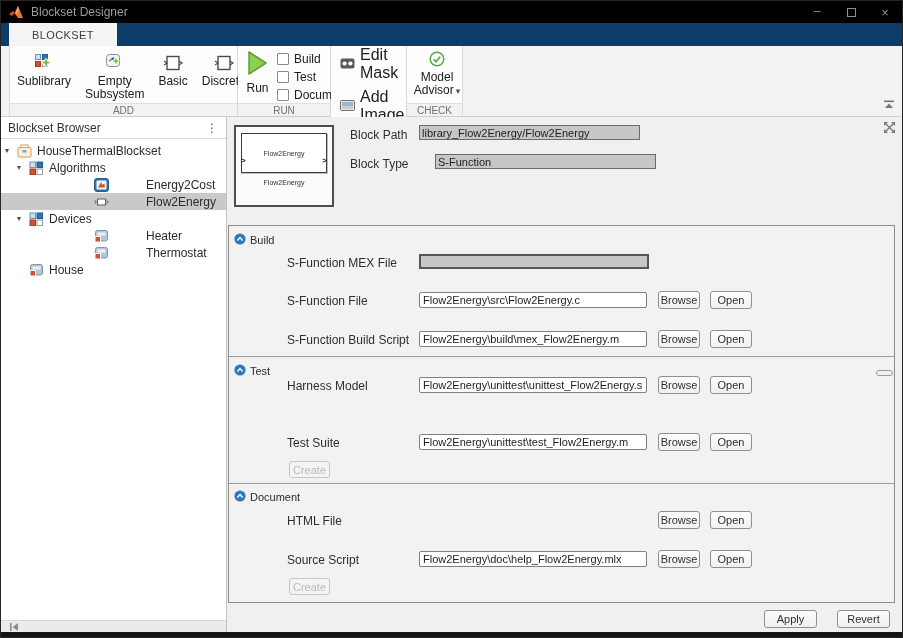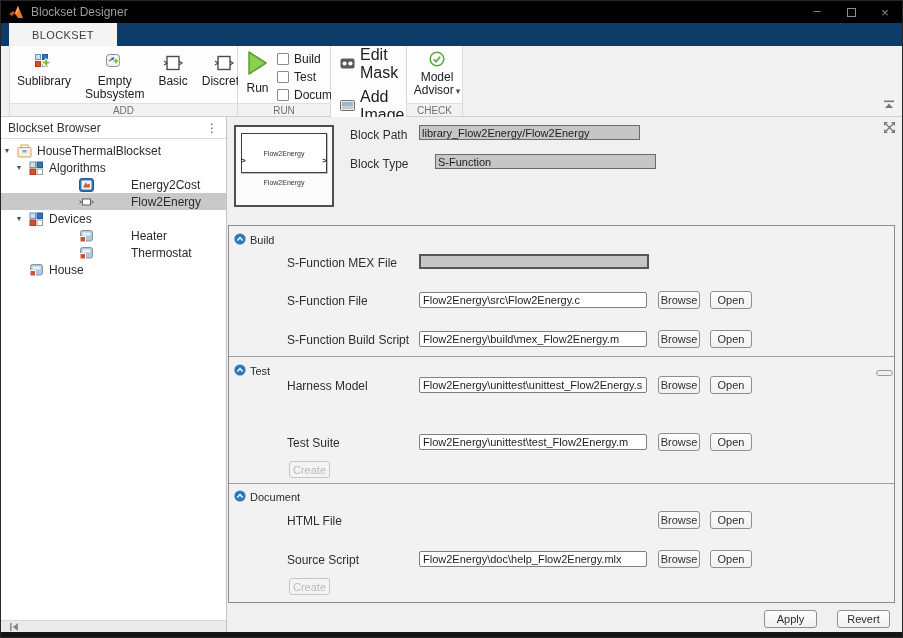--- a/index.html
+++ b/index.html
@@ -59,21 +59,21 @@
 
   
   .sidebar { position:relative; width:226px; background:#fff; border-right:1px solid #c3c3c3; }
   .sb-header { height:22px; border-bottom:1px solid #dadada; display:flex; align-items:center; }
   .sb-title { margin-left:7px; font-size:12px; color:#303030; }
   .sb-menu { margin-left:auto; margin-right:8px; color:#555; font-size:12px; cursor:default; }
   .tree { padding-top:3px; }
   .trow { height:17px; display:flex; align-items:center; font-size:12px; color:#2b2b2b;
           cursor:default; white-space:nowrap; }
   .trow.sel { background:#c9c9c9; }
-  .lvl0 { padding-left:4px; } .lvl1 { padding-left:16px; } .lvl2 { padding-left:34px;gap:32px; }
+  .lvl0 { padding-left:4px; } .lvl1 { padding-left:16px; } .lvl2 { padding-left:49px;gap:32px; }
   .tcaret { width:12px; font-size:8px; color:#4d4d4d; flex:0 0 12px; }
   .tspacer { width:12px; flex:0 0 12px; }
   .ticon { width:15px; height:14px; margin-right:5px; flex:0 0 15px; display:inline-flex; }
   .sb-bottom { position:absolute; left:0; right:0; bottom:0; height:12px; background:#ebebeb;
                border-top:1px solid #d7d7d7; display:flex; align-items:center; }
   .sb-collapse { margin-left:8px; display:inline-flex; cursor:default; }
 
   
   .main { position:relative; flex:1; background:#f0f0f0; }
   .canvas { position:absolute; left:7px; top:8px; width:100px; height:82px;

